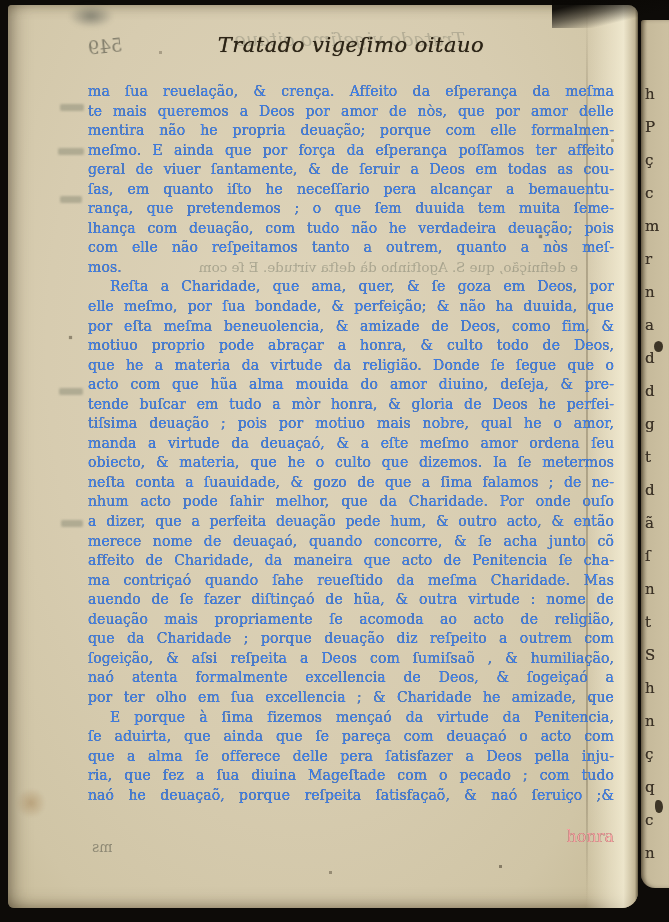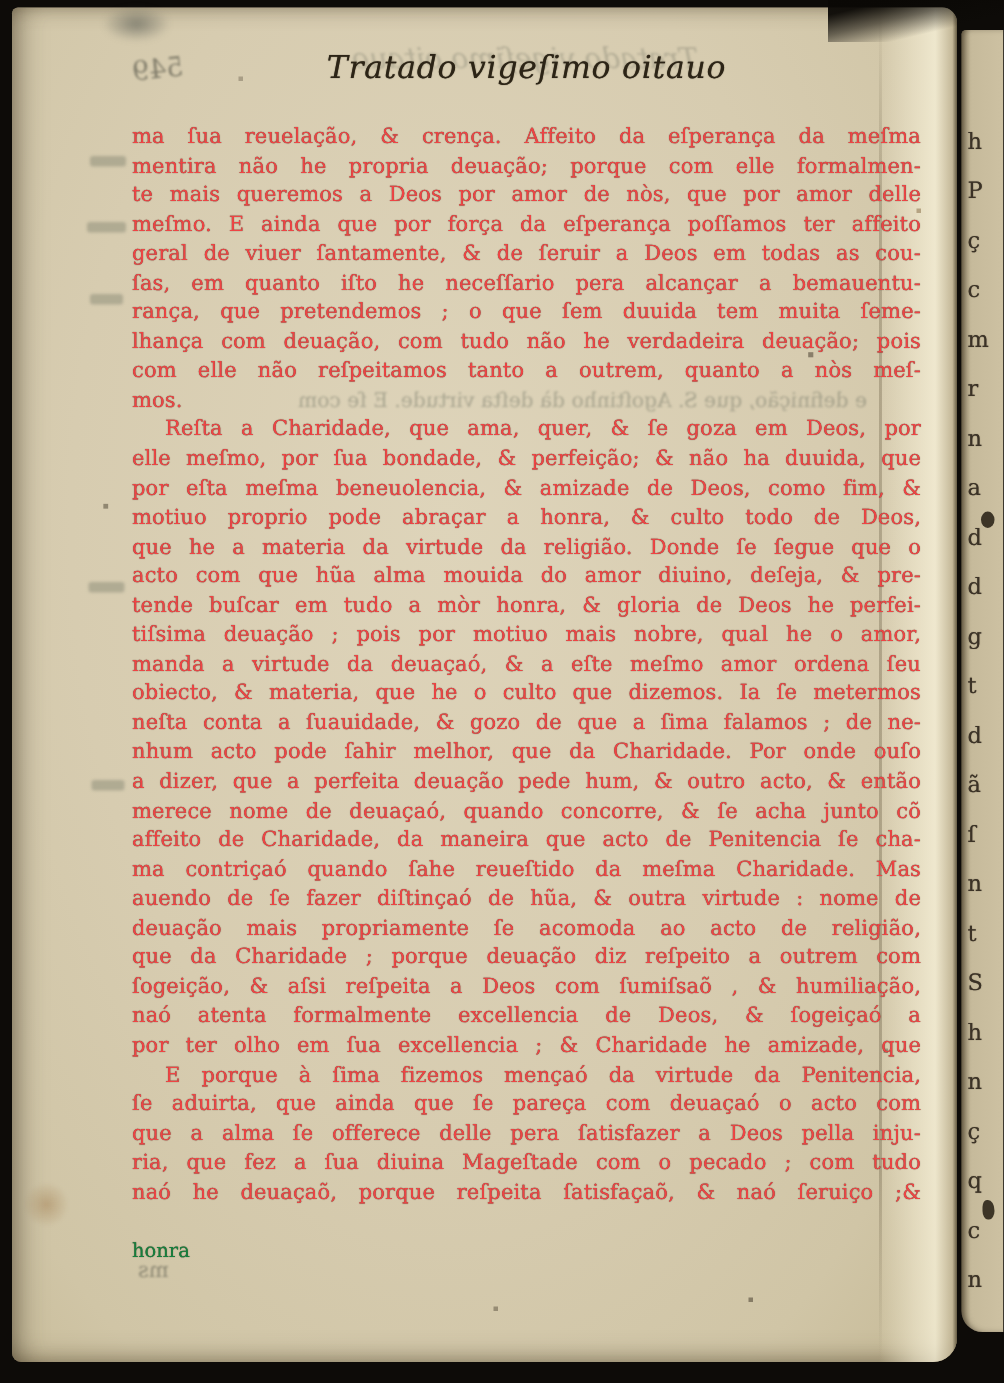--- a/index.html
+++ b/index.html
@@ -63,32 +63,32 @@
 
   
   .running-title{
     position:absolute;left:88px;top:33px;width:526px;height:28px;
     text-align:center;font-style:italic;font-size:21px;letter-spacing:.5px;
     color:#2c2416;text-shadow:0 0 .7px rgba(44,36,22,.85);
     z-index:4;
   }
   .body-text{
     position:absolute;left:88px;top:82px;width:526px;z-index:4;
-    font-size:14px;letter-spacing:.1px;color:#ef4444;
+    font-size:14px;letter-spacing:.1px;color:#3b82f6;
     text-shadow:0 0 .6px rgba(45,37,24,.9);
   }
   .tl{
     height:19.55px;line-height:19.55px;white-space:nowrap;
     text-align:justify;text-align-last:justify;
   }
   .tl.pend{text-align-last:left;}
   .tl.ind{padding-left:22px;}
   .catchword{
-    position:absolute;left:88px;top:827px;width:526px;z-index:4;
-    font-size:13px;color:#15803d;text-shadow:0 0 .6px rgba(45,37,24,.9);
+    position:absolute;left:88px;top:827px;width:526px;text-align:right;z-index:4;
+    font-size:16px;color:#fca5a5;text-shadow:0 0 .6px rgba(45,37,24,.9);
   }
 
   
   .ghost{
     position:absolute;color:rgba(98,102,88,.48);
     transform:scaleX(-1);filter:blur(.6px);z-index:3;
     font-family:"DejaVu Serif", serif;
   }
   .ghost-pageno{left:88px;top:36px;font-size:18px;transform:scaleX(-1) rotate(6deg);color:rgba(75,75,64,.6);}
   .ghost-header{left:120px;top:28px;width:460px;font-size:19px;font-style:italic;text-align:center;color:rgba(100,104,90,.30);}
@@ -176,22 +176,22 @@
   <div class="ghost-marg gm5"></div>
 
   <div class="smudge"></div>
   <div class="stain-brown"></div>
   <div class="specks"></div>
 
   <div class="running-title">Tratado vigeſimo oitauo</div>
 
   <div class="body-text">
     <div class="tl">ma ſua reuelação, &amp; crença. Affeito da eſperança da meſma</div>
+    <div class="tl">te mais queremos a Deos por amor de nòs, que por amor delle</div>
     <div class="tl">mentira não he propria deuação; porque com elle formalmen-</div>
-    <div class="tl">te mais queremos a Deos por amor de nòs, que por amor delle</div>
     <div class="tl">meſmo. E ainda que por força da eſperança poſſamos ter affeito</div>
     <div class="tl">geral de viuer ſantamente, &amp; de ſeruir a Deos em todas as cou-</div>
     <div class="tl">ſas, em quanto iſto he neceſſario pera alcançar a bemauentu-</div>
     <div class="tl">rança, que pretendemos ; o que ſem duuida tem muita ſeme-</div>
     <div class="tl">lhança com deuação, com tudo não he verdadeira deuação; pois</div>
     <div class="tl">com elle não reſpeitamos tanto a outrem, quanto a nòs meſ-</div>
     <div class="tl pend">mos.</div>
     <div class="tl ind">Reſta a Charidade, que ama, quer, &amp; ſe goza em Deos, por</div>
     <div class="tl">elle meſmo, por ſua bondade, &amp; perfeição; &amp; não ha duuida, que</div>
     <div class="tl">por eſta meſma beneuolencia, &amp; amizade de Deos, como fim, &amp;</div>

